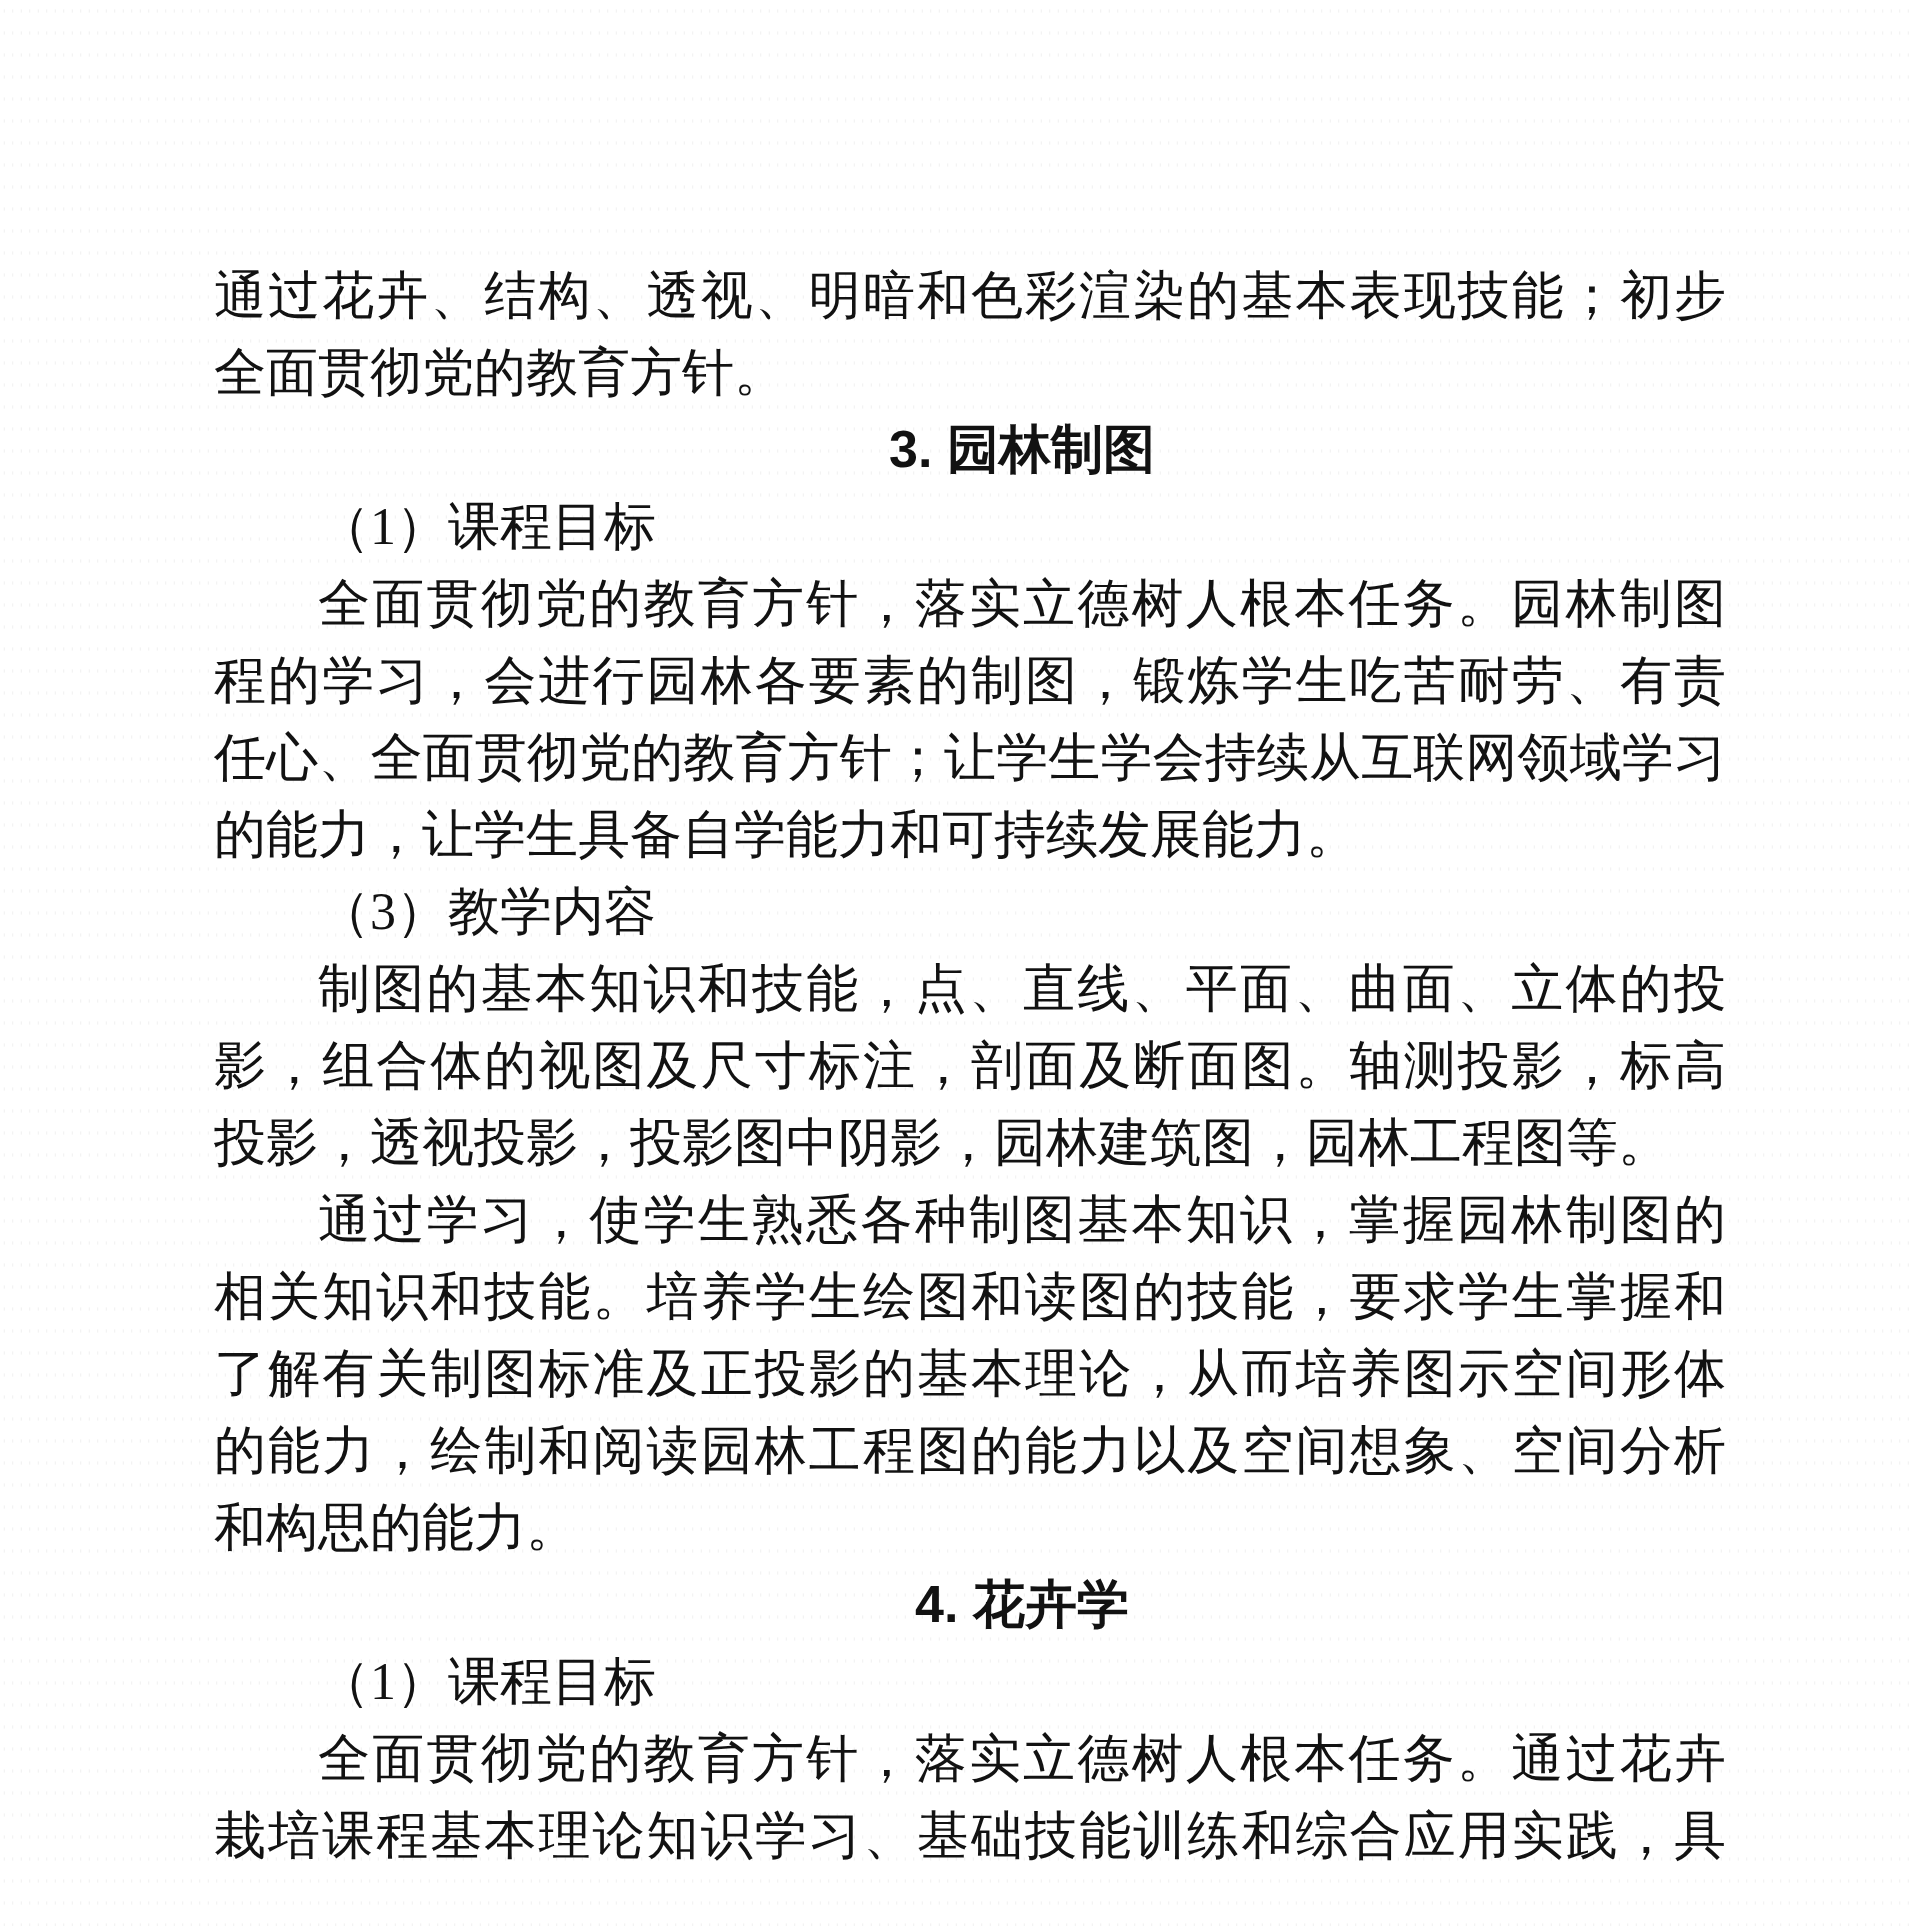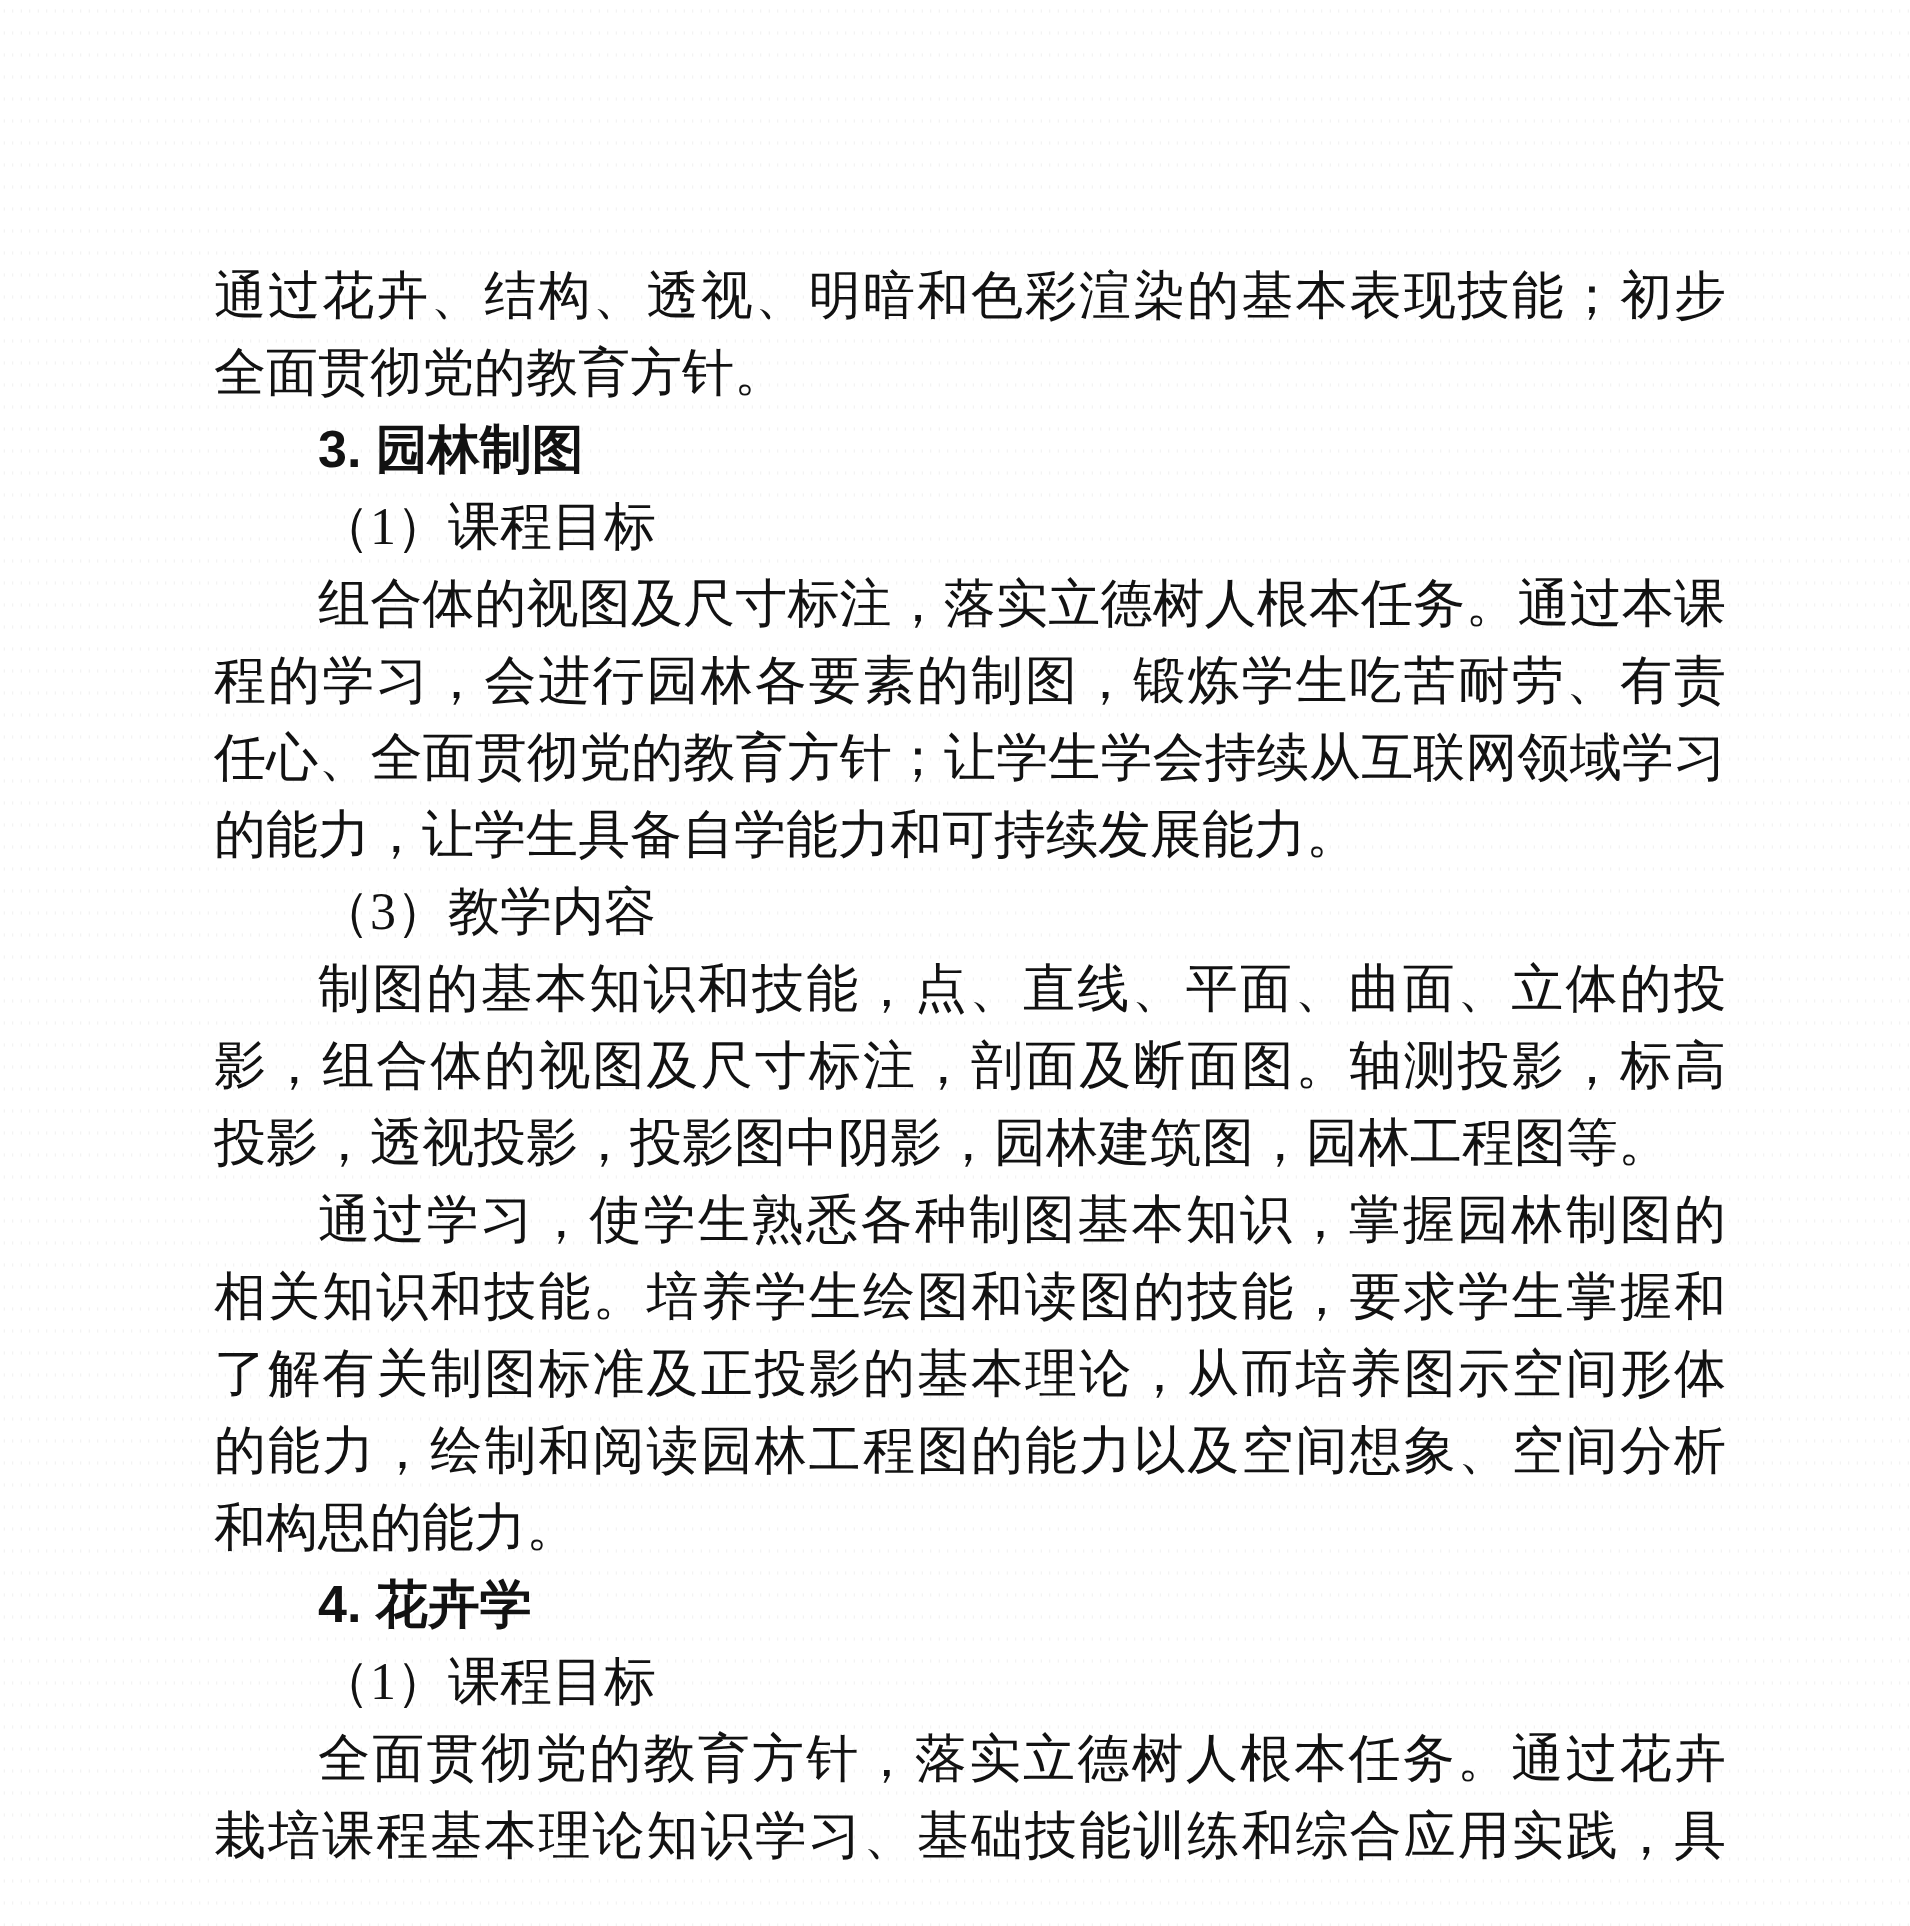--- a/index.html
+++ b/index.html
@@ -33,33 +33,34 @@
   .line { min-height: 77px; }
   .line.indent { text-indent: 2em; }
   .line.fill {
     text-align: justify;
     text-align-last: justify;
     text-justify: inter-character;
   }
   .line.heading {
     font-weight: 700;
     font-family: "Liberation Sans", "DejaVu Sans", sans-serif;
+    text-align: center;
   }
 </style>
 </head>
 <body>
 
 <div class="page">
   <div class="texture"></div>
   <main class="textcol" id="textcol">
       <div class="line body fill">通过花卉、结构、透视、明暗和色彩渲染的基本表现技能；初步</div>
       <div class="line body">全面贯彻党的教育方针。</div>
       <div class="line heading indent">3. 园林制图</div>
       <div class="line label indent">（1）课程目标</div>
-      <div class="line body indent fill">组合体的视图及尺寸标注，落实立德树人根本任务。通过本课</div>
+      <div class="line body indent fill">全面贯彻党的教育方针，落实立德树人根本任务。园林制图</div>
       <div class="line body fill">程的学习，会进行园林各要素的制图，锻炼学生吃苦耐劳、有责</div>
       <div class="line body fill">任心、全面贯彻党的教育方针；让学生学会持续从互联网领域学习</div>
       <div class="line body">的能力，让学生具备自学能力和可持续发展能力。</div>
       <div class="line label indent">（3）教学内容</div>
       <div class="line body indent fill">制图的基本知识和技能，点、直线、平面、曲面、立体的投</div>
       <div class="line body fill">影，组合体的视图及尺寸标注，剖面及断面图。轴测投影，标高</div>
       <div class="line body">投影，透视投影，投影图中阴影，园林建筑图，园林工程图等。</div>
       <div class="line body indent fill">通过学习，使学生熟悉各种制图基本知识，掌握园林制图的</div>
       <div class="line body fill">相关知识和技能。培养学生绘图和读图的技能，要求学生掌握和</div>
       <div class="line body fill">了解有关制图标准及正投影的基本理论，从而培养图示空间形体</div>

